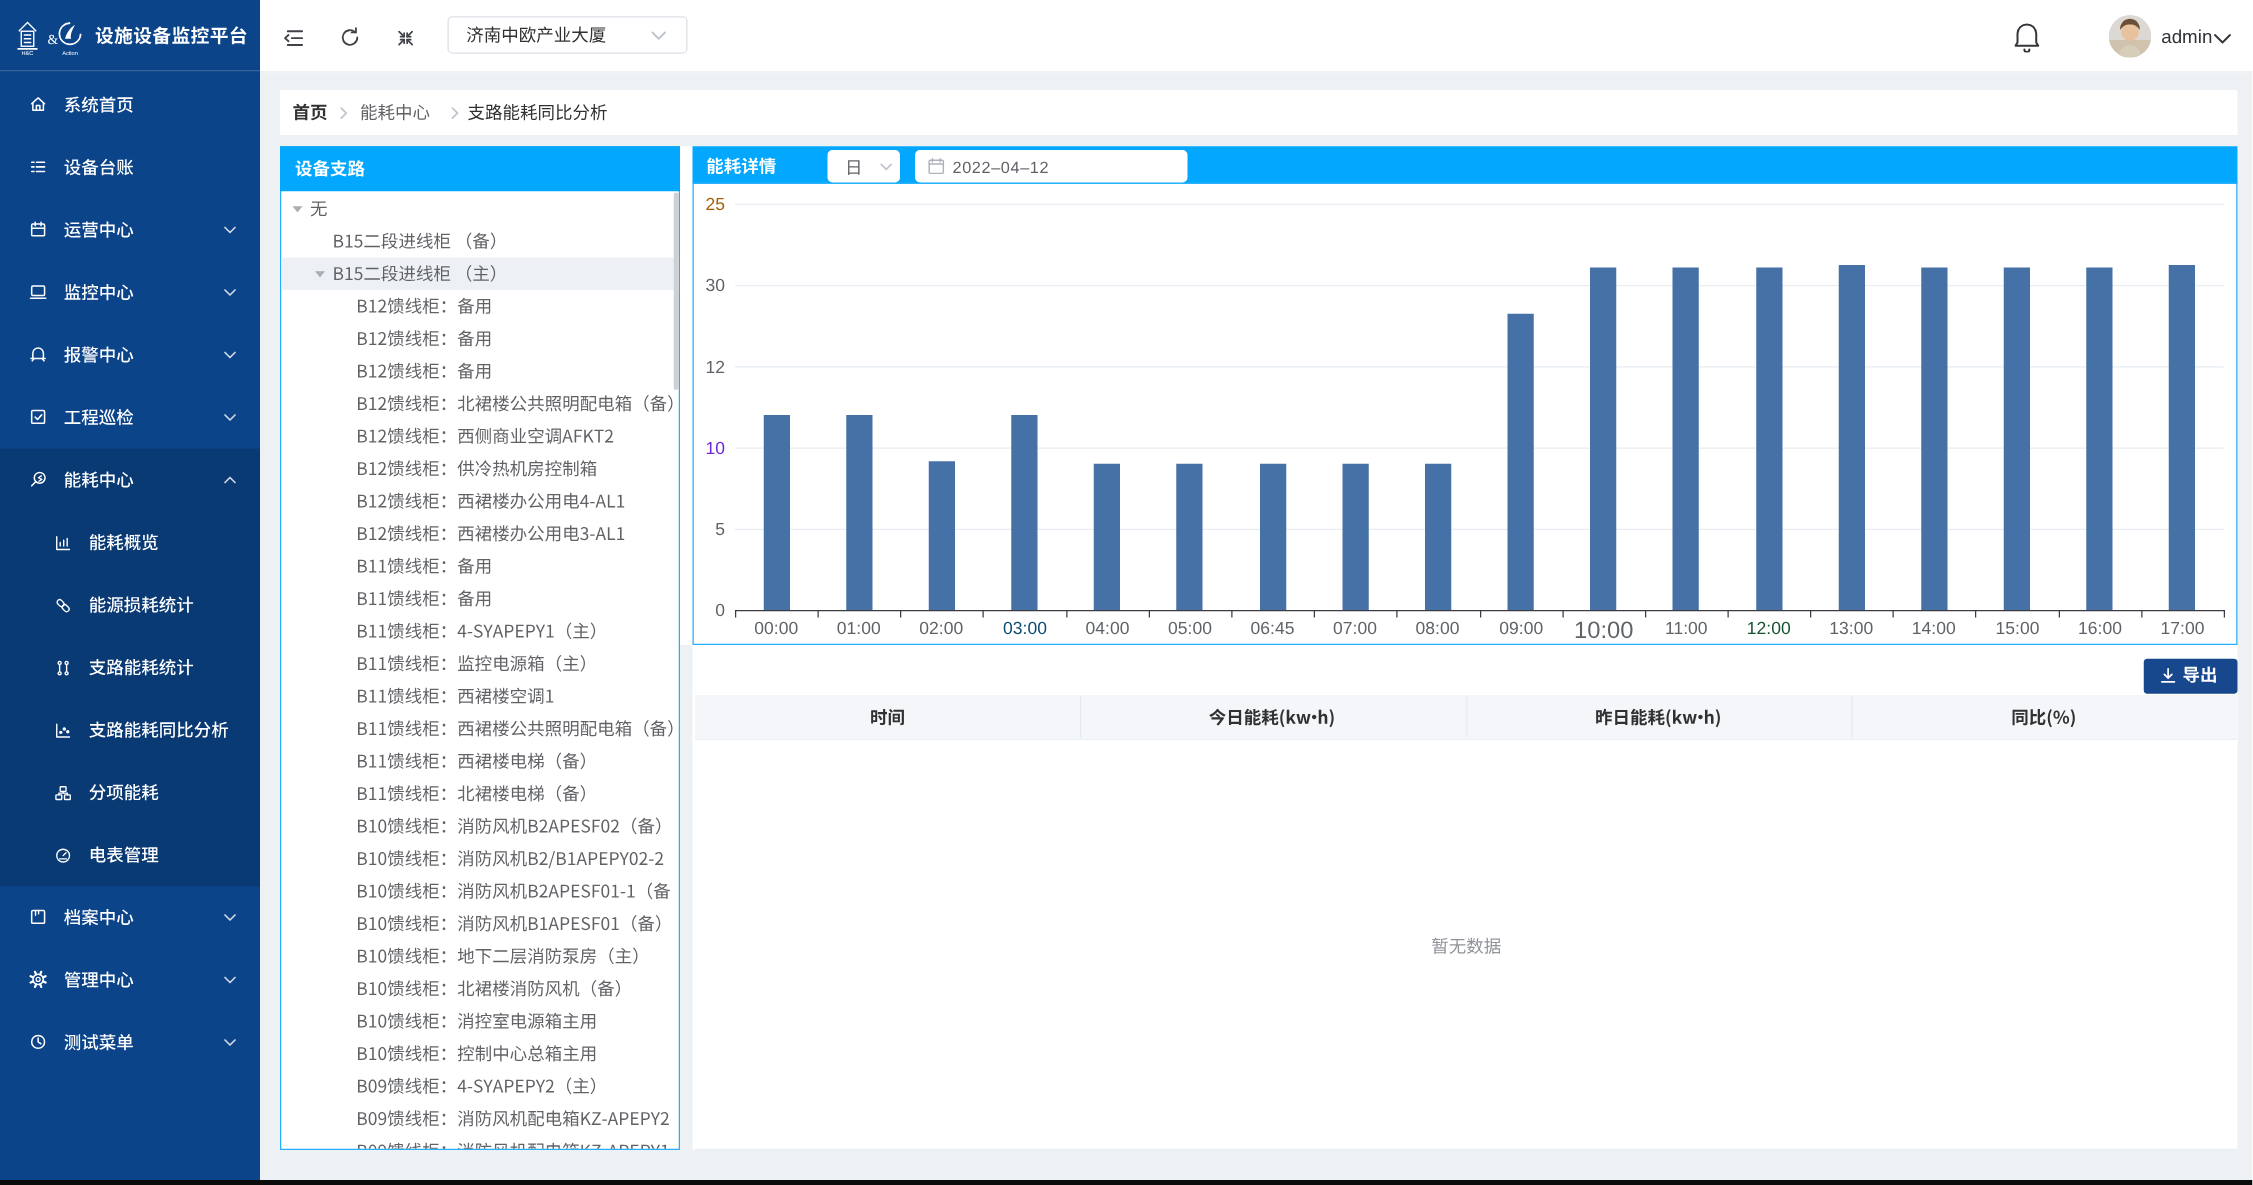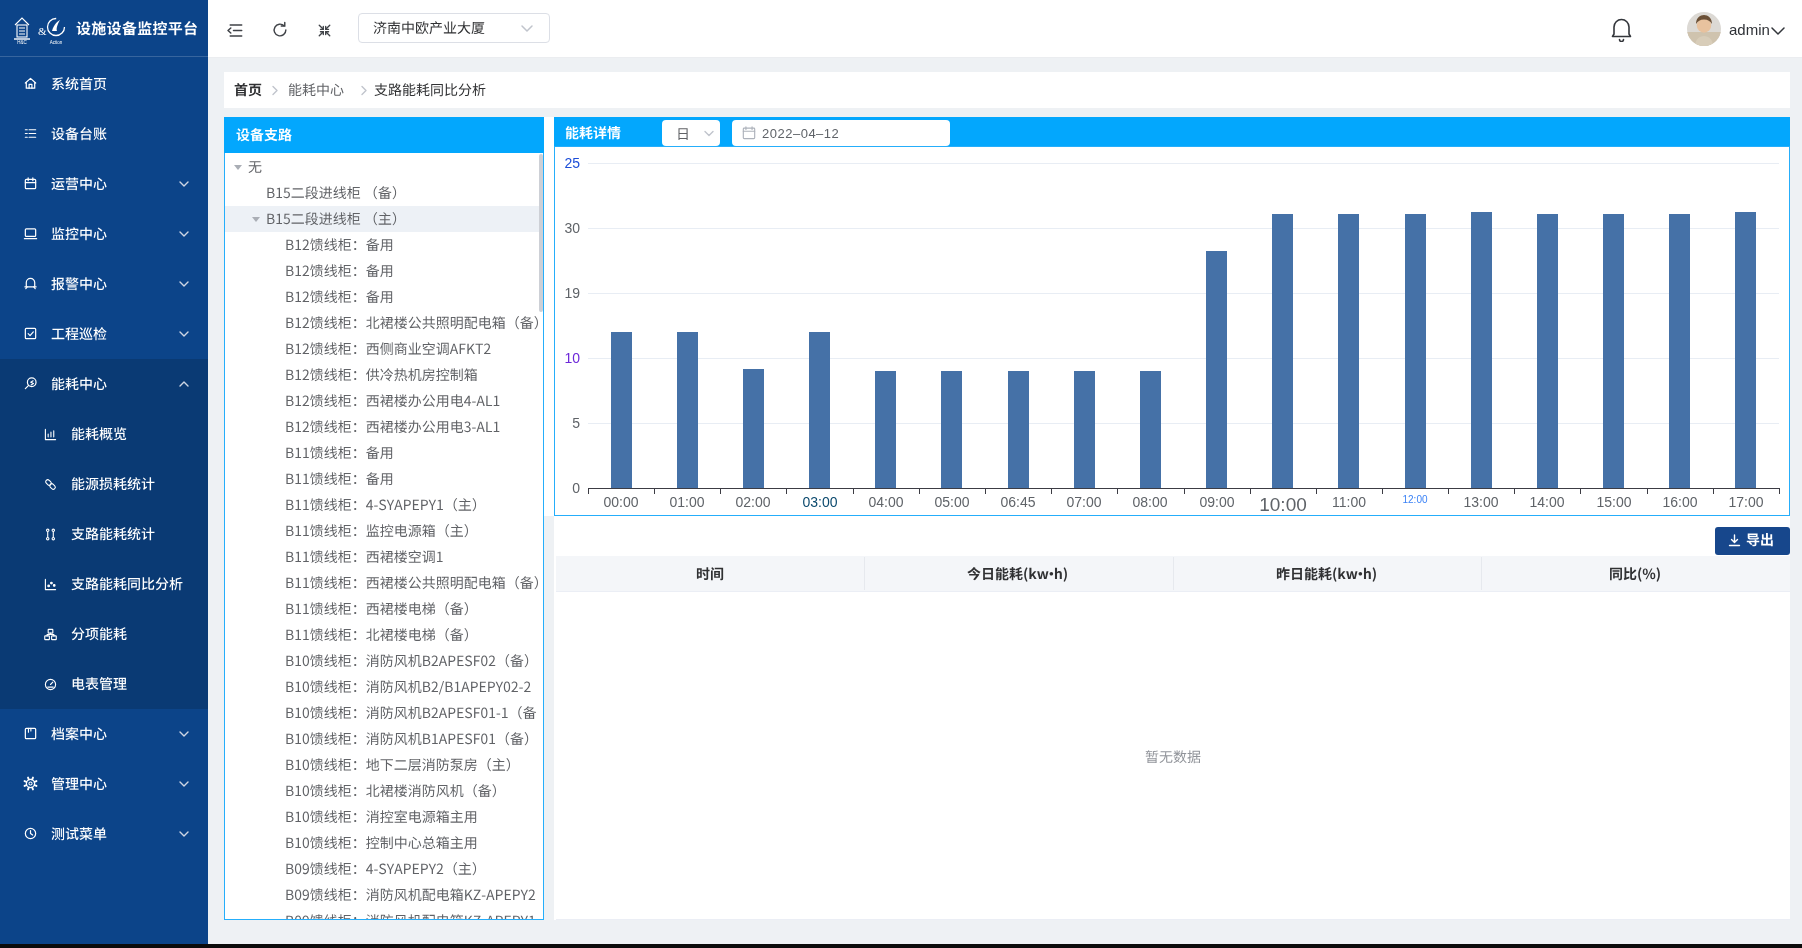--- a/index.html
+++ b/index.html
@@ -235,39 +235,39 @@
 <div class="abs" style="left:1140px;top:371px;width:21px;height:117px;background:#4571a7"></div>
 <div class="abs" style="left:1206px;top:251px;width:21px;height:237px;background:#4571a7"></div>
 <div class="abs" style="left:1272px;top:214px;width:21px;height:274px;background:#4571a7"></div>
 <div class="abs" style="left:1338px;top:214px;width:21px;height:274px;background:#4571a7"></div>
 <div class="abs" style="left:1405px;top:214px;width:21px;height:274px;background:#4571a7"></div>
 <div class="abs" style="left:1471px;top:212px;width:21px;height:276px;background:#4571a7"></div>
 <div class="abs" style="left:1537px;top:214px;width:21px;height:274px;background:#4571a7"></div>
 <div class="abs" style="left:1603px;top:214px;width:21px;height:274px;background:#4571a7"></div>
 <div class="abs" style="left:1669px;top:214px;width:21px;height:274px;background:#4571a7"></div>
 <div class="abs" style="left:1735px;top:212px;width:21px;height:276px;background:#4571a7"></div>
-<div class="lat" style="right:1222px;top:156px;font-size:14px;color:#1d4ed8;">25</div>
+<div class="lat" style="right:1222px;top:156px;font-size:14px;color:#a16207;">25</div>
 <div class="lat" style="right:1222px;top:221px;font-size:14px;color:#5f6368;text-align:right">30</div>
-<div class="lat" style="right:1222px;top:286px;font-size:14px;color:#5f6368;text-align:right">19</div>
+<div class="lat" style="right:1222px;top:286px;font-size:14px;color:#5f6368;text-align:right">12</div>
 <div class="lat" style="right:1222px;top:351px;font-size:14px;color:#6d28d9;text-align:right">10</div>
 <div class="lat" style="right:1222px;top:416px;font-size:14px;color:#5f6368;text-align:right">5</div>
 <div class="lat" style="right:1222px;top:481px;font-size:14px;color:#5f6368;text-align:right">0</div>
 <div class="lat" style="left:621px;top:495px;font-size:14px;color:#5f6368;transform:translateX(-50%)">00:00</div>
 <div class="lat" style="left:687px;top:495px;font-size:14px;color:#5f6368;transform:translateX(-50%)">01:00</div>
 <div class="lat" style="left:753px;top:495px;font-size:14px;color:#5f6368;transform:translateX(-50%)">02:00</div>
 <div class="lat" style="left:820px;top:495px;font-size:14px;color:#0c4a6e;transform:translateX(-50%)">03:00</div>
 <div class="lat" style="left:886px;top:495px;font-size:14px;color:#5f6368;transform:translateX(-50%)">04:00</div>
 <div class="lat" style="left:952px;top:495px;font-size:14px;color:#5f6368;transform:translateX(-50%)">05:00</div>
 <div class="lat" style="left:1018px;top:495px;font-size:14px;color:#5f6368;transform:translateX(-50%)">06:45</div>
 <div class="lat" style="left:1084px;top:495px;font-size:14px;color:#5f6368;transform:translateX(-50%)">07:00</div>
 <div class="lat" style="left:1150px;top:495px;font-size:14px;color:#5f6368;transform:translateX(-50%)">08:00</div>
 <div class="lat" style="left:1217px;top:495px;font-size:14px;color:#5f6368;transform:translateX(-50%)">09:00</div>
 <div class="lat" style="left:1283px;top:495px;font-size:19px;color:#5f6368;transform:translateX(-50%)">10:00</div>
 <div class="lat" style="left:1349px;top:495px;font-size:14px;color:#5f6368;transform:translateX(-50%)">11:00</div>
-<div class="lat" style="left:1415px;top:495px;font-size:10px;color:#3b82f6;transform:translateX(-50%)">12:00</div>
+<div class="lat" style="left:1415px;top:495px;font-size:14px;color:#14532d;transform:translateX(-50%)">12:00</div>
 <div class="lat" style="left:1481px;top:495px;font-size:14px;color:#5f6368;transform:translateX(-50%)">13:00</div>
 <div class="lat" style="left:1547px;top:495px;font-size:14px;color:#5f6368;transform:translateX(-50%)">14:00</div>
 <div class="lat" style="left:1614px;top:495px;font-size:14px;color:#5f6368;transform:translateX(-50%)">15:00</div>
 <div class="lat" style="left:1680px;top:495px;font-size:14px;color:#5f6368;transform:translateX(-50%)">16:00</div>
 <div class="lat" style="left:1746px;top:495px;font-size:14px;color:#5f6368;transform:translateX(-50%)">17:00</div>
 <div class="abs" style="left:662px;top:120px;width:58px;height:26px;background:#fff;border-radius:4px"></div>
 <div class="abs" style="left:732px;top:120px;width:218px;height:26px;background:#fff;border-radius:4px"></div>
 <div class="abs" style="left:1715px;top:527px;width:75px;height:28px;background:#17478c;border-radius:3px"></div>
 <div class="abs" style="left:358px;top:13px;width:192px;height:30px;background:#fff;border:1px solid #dcdfe6;border-radius:4px;box-sizing:border-box"></div>
 <div class="abs" style="left:225px;top:153px;width:314px;height:766px;overflow:hidden">

